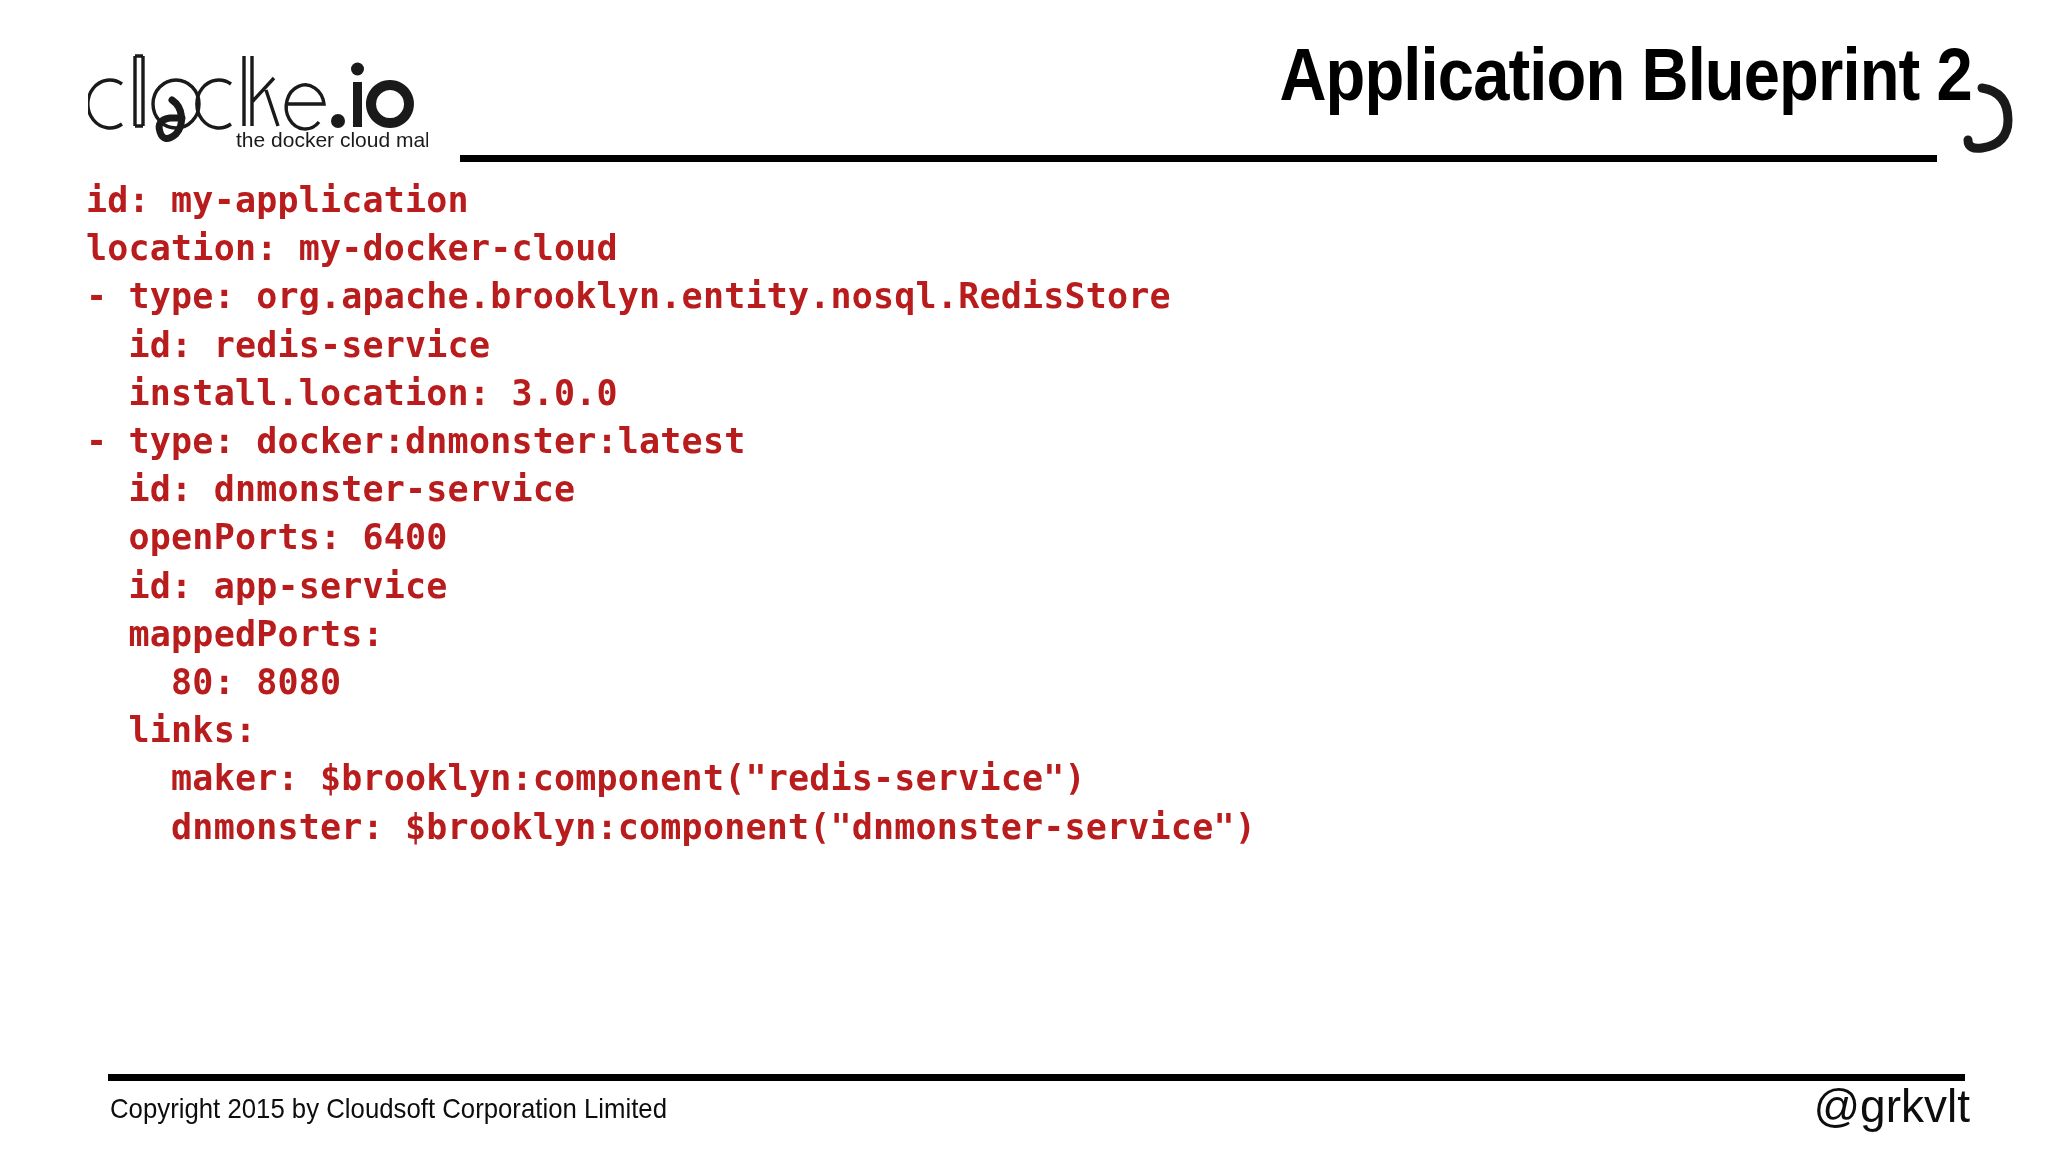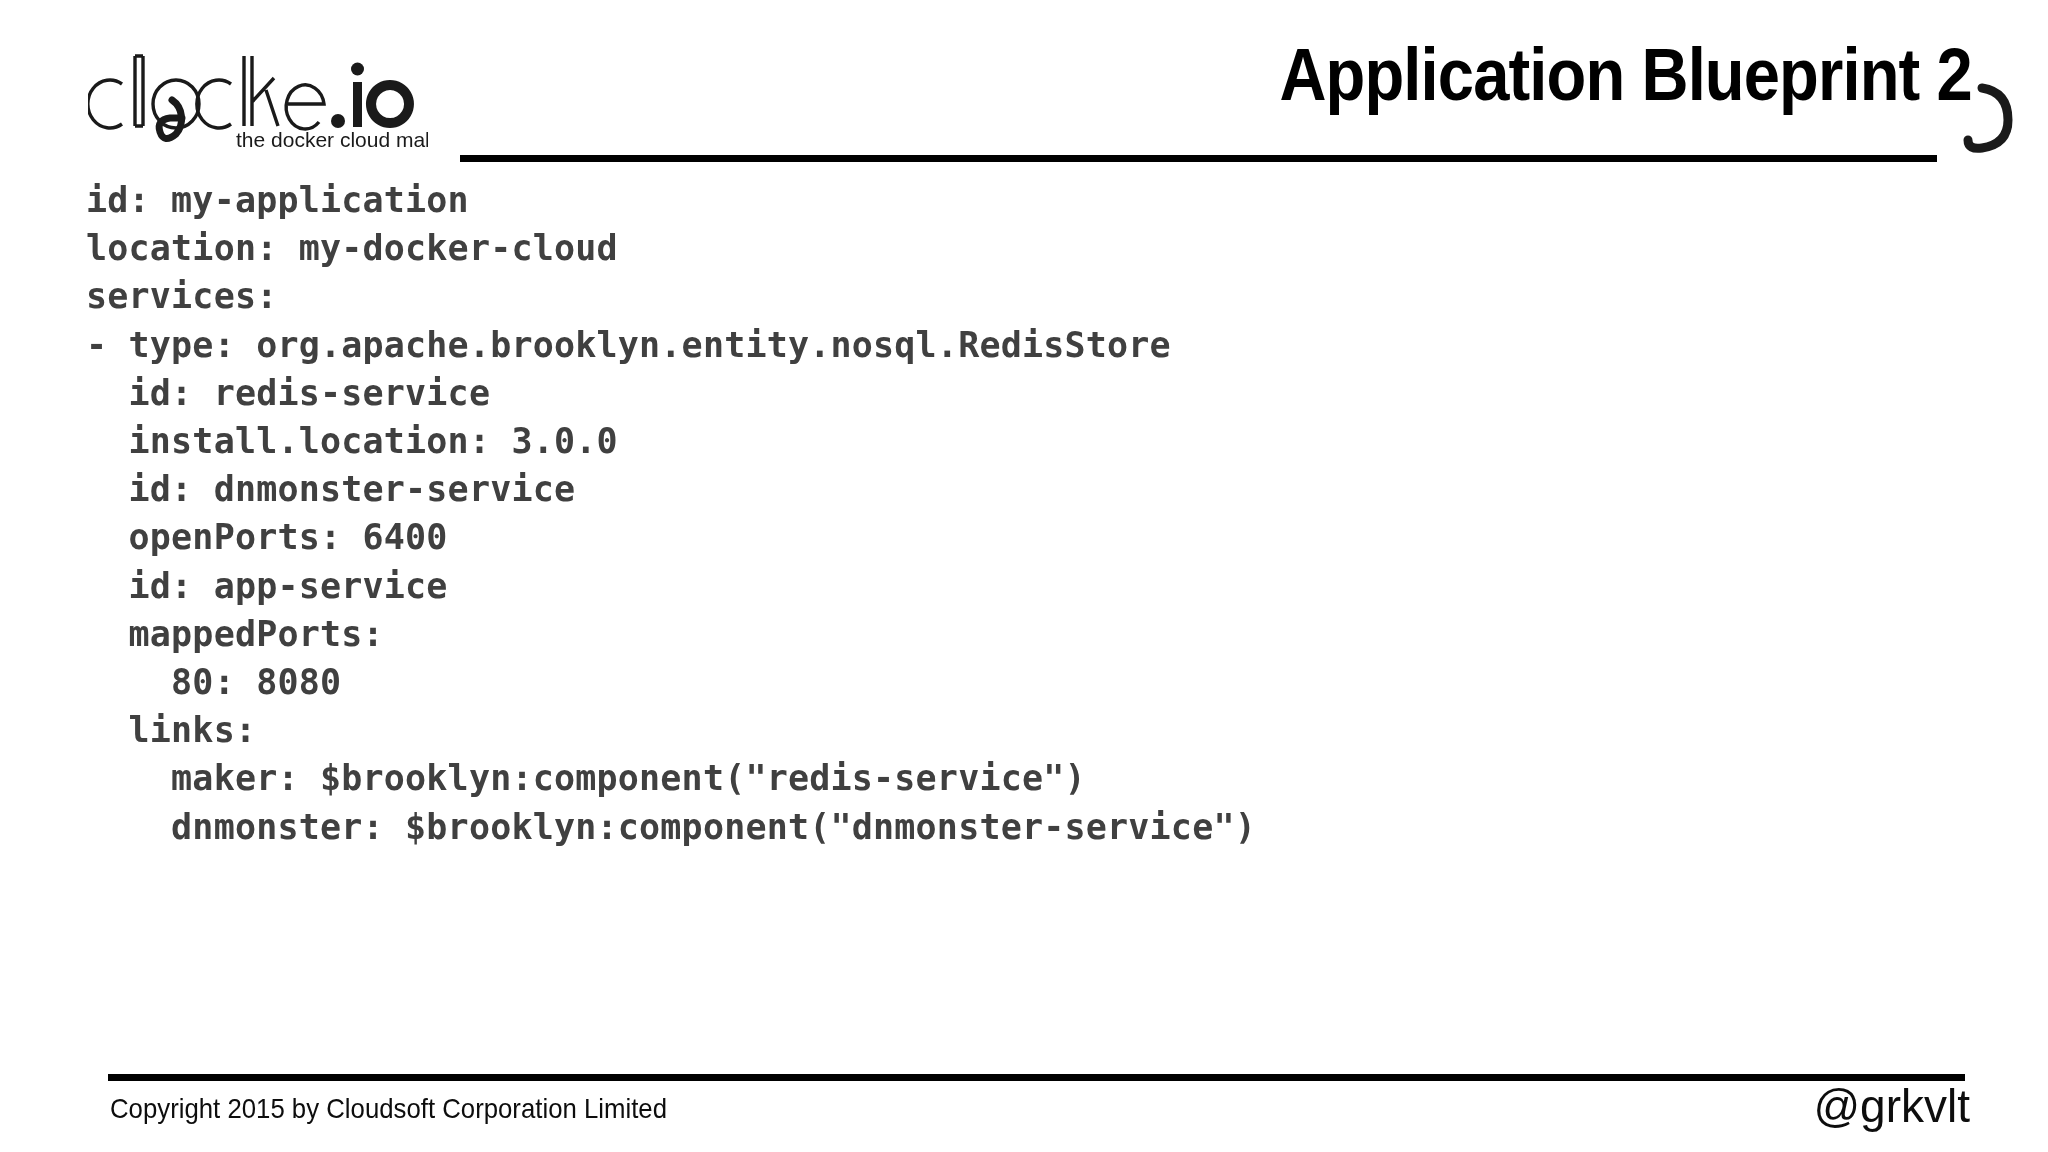--- a/index.html
+++ b/index.html
@@ -76,21 +76,21 @@
     position: absolute;
     left: 86px;
     top: 176px;
     width: 1900px;
   }
   .code-line {
     font-family: "DejaVu Sans Mono", "Liberation Mono", monospace;
     font-weight: bold;
     font-size: 35px;
     line-height: 48.2px;
-    color: #404040;
+    color: #b91c1c;
     white-space: pre;
     letter-spacing: 0.2px;
   }
 
   
   .footer-rule {
     position: absolute;
     left: 108px;
     top: 1074px;
     width: 1857px;
@@ -170,24 +170,24 @@
     <div class="header-swoosh">
       <svg width="90" height="110" viewBox="0 0 90 110" xmlns="http://www.w3.org/2000/svg">
         <path d="M22 28 q26 4 26 32 q0 24 -26 28 q-14 2 -14 -8" fill="none" stroke="#1a1a1a" stroke-width="9" stroke-linecap="round"></path>
       </svg>
     </div>
   </div>
 
   <div class="code-block">
     <div class="code-line">id: my-application</div>
     <div class="code-line">location: my-docker-cloud</div>
-    <div class="code-line">services:</div>
     <div class="code-line">- type: org.apache.brooklyn.entity.nosql.RedisStore</div>
     <div class="code-line">  id: redis-service</div>
     <div class="code-line">  install.location: 3.0.0</div>
+    <div class="code-line">- type: docker:dnmonster:latest</div>
     <div class="code-line">  id: dnmonster-service</div>
     <div class="code-line">  openPorts: 6400</div>
     <div class="code-line">  id: app-service</div>
     <div class="code-line">  mappedPorts:</div>
     <div class="code-line">    80: 8080</div>
     <div class="code-line">  links:</div>
     <div class="code-line">    maker: $brooklyn:component("redis-service")</div>
     <div class="code-line">    dnmonster: $brooklyn:component("dnmonster-service")</div>
   </div>
 

